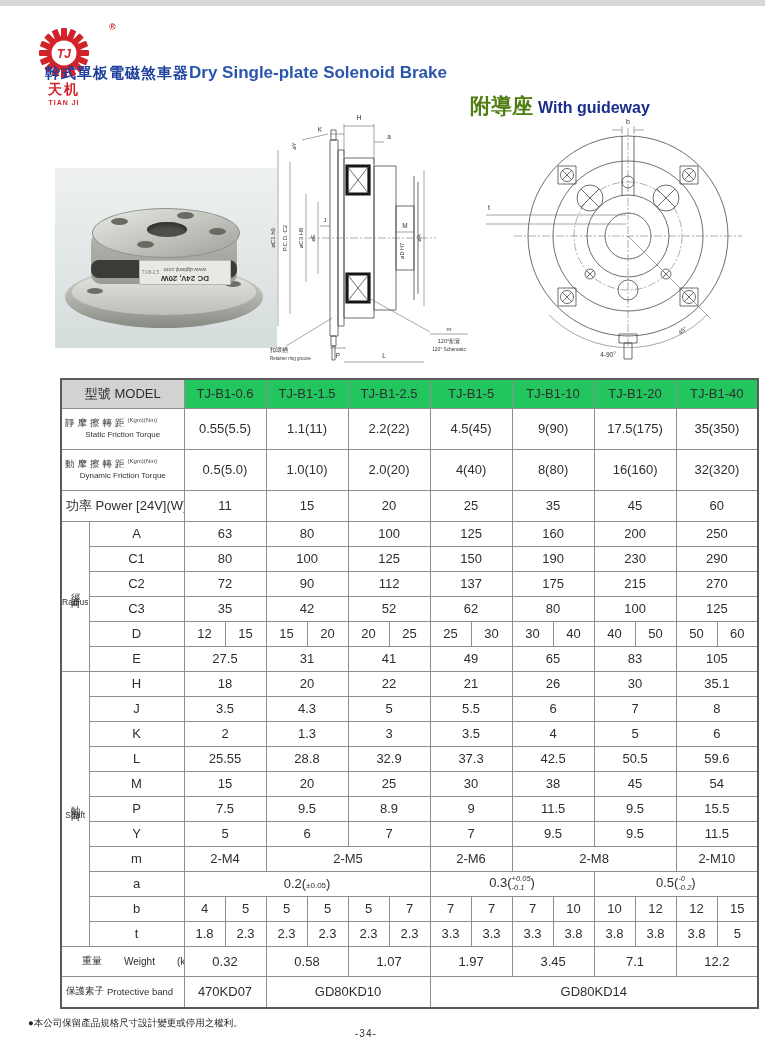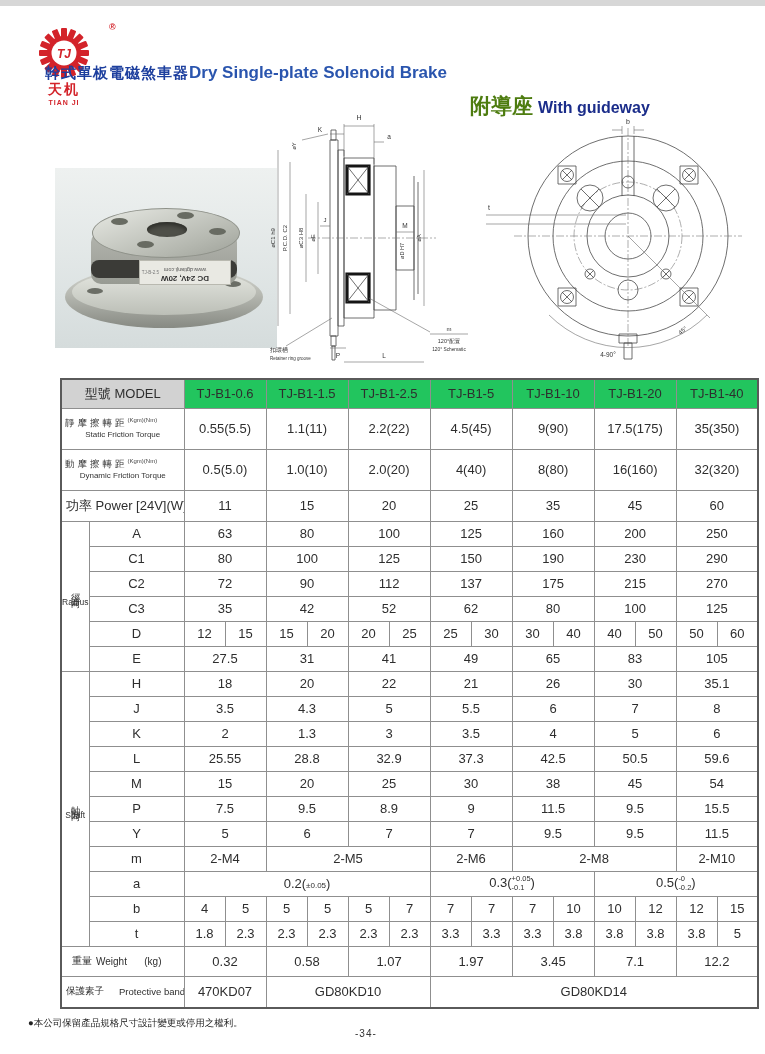--- a/index.html
+++ b/index.html
@@ -74,26 +74,26 @@
   .lblcell{text-align:left !important;padding:2px 3px !important;white-space:normal !important;}
   .lbl-cn{font-size:9.5px;letter-spacing:3px;color:#333;line-height:1.3;}
   .lbl-unit{font-size:6px;letter-spacing:0;vertical-align:super;color:#444;}
   .lbl-en{font-size:8px;color:#333;letter-spacing:0;line-height:1.2;text-align:center;}
   .pwlbl{text-align:left !important;font-size:10px;padding-left:4px !important;color:#222;}
   .vgroup{vertical-align:middle;}
   .vwrap{display:flex;flex-direction:column;align-items:center;gap:3px;}
   .vg-cn{writing-mode:vertical-lr;text-orientation:upright;font-size:9.5px;letter-spacing:3px;color:#333;}
   .vg-en{font-size:8.5px;color:#333;}
   .letter{font-size:12.5px;}
-  .wlbl{display:flex;align-items:center;padding:0 10px;font-size:10px;gap:4px;}
+  .wlbl{display:flex;align-items:center;padding:0 20px;font-size:10px;gap:22px;}
   .wlbl .kg{margin-left:auto;margin-right:12px;}
-  .pblbl{display:flex;align-items:center;padding:0 4px;font-size:9.5px;gap:15px;}
+  .pblbl{display:flex;align-items:center;padding:0 4px;font-size:9.5px;gap:3px;}
   .tolsm{font-size:8px;}
   .stack{display:inline-flex;flex-direction:column;font-size:7.5px;line-height:1.15;
-         vertical-align:middle;text-align:left;}
+         vertical-align:middle;text-align:left;font-style:italic;}
 
   
   .foot-cn{position:absolute;left:28px;top:1017px;font-size:9.5px;color:#222;}
   .foot-en{position:absolute;left:38px;top:1029px;font-size:8.5px;color:#444;}
   .pageno{position:absolute;left:355px;top:1028px;font-size:10px;color:#333;letter-spacing:1px;}
 </style>
 </head>
 <body>
 
 <div class="page">

